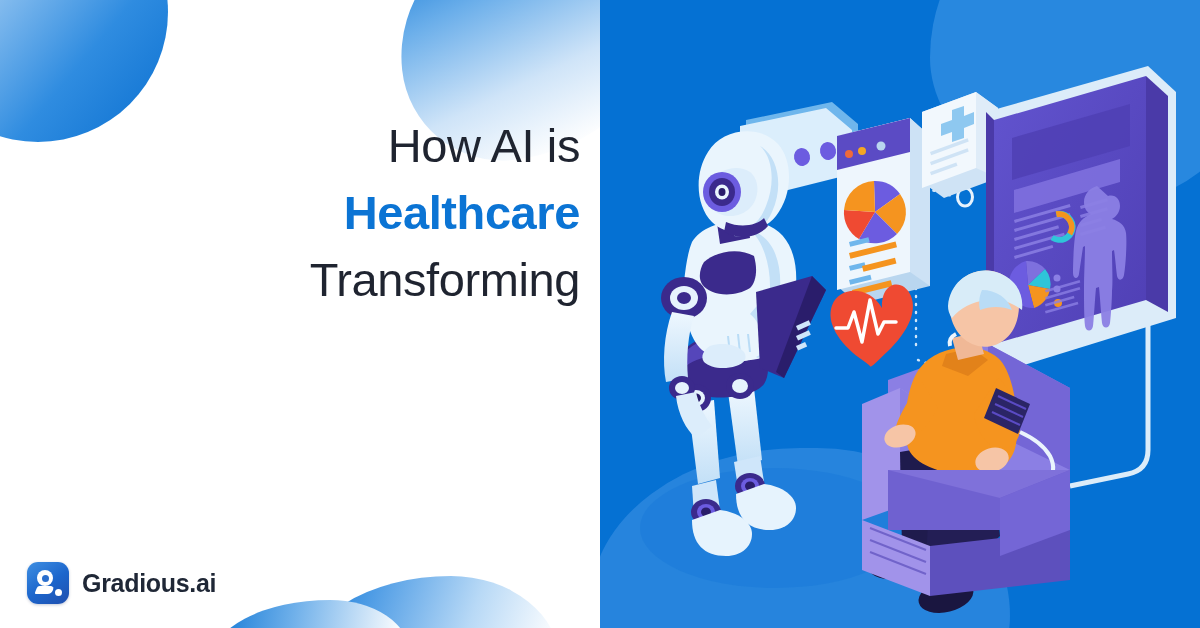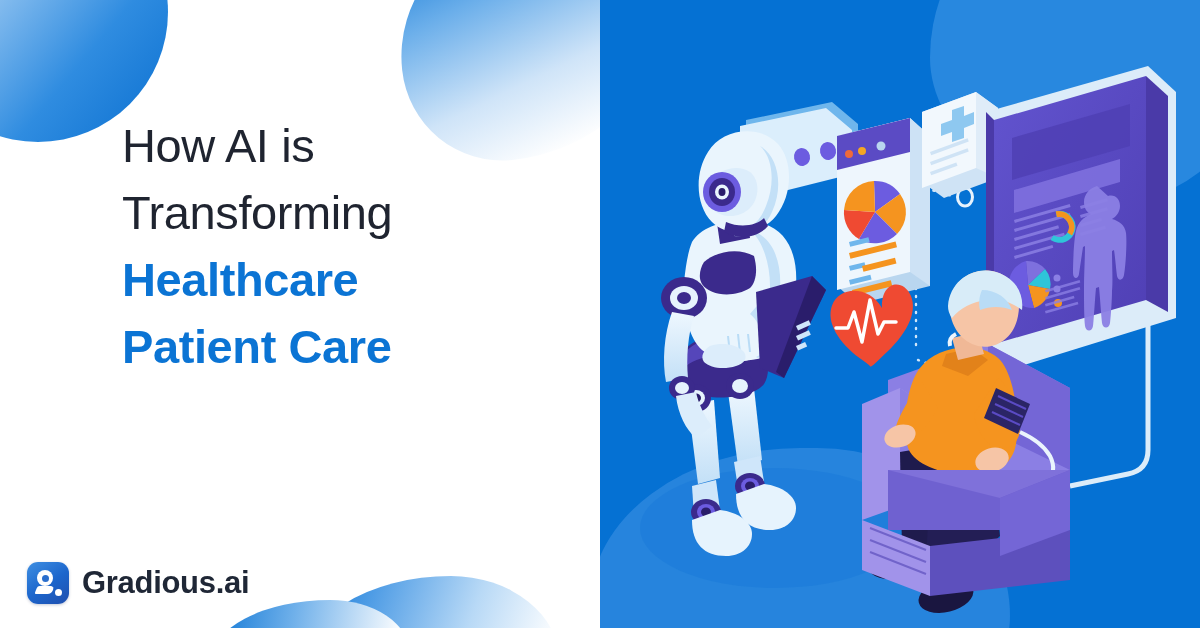--- a/index.html
+++ b/index.html
@@ -54,22 +54,23 @@
   .deco-blob-bl2 {
     position: absolute;
     left: 210px; top: 600px;
     width: 200px; height: 90px;
     background: linear-gradient(100deg, #0b74d4 0%, #6fb0ea 40%, #ffffff 92%);
     border-radius: 60% 40% 50% 50% / 70% 60% 40% 30%;
   }
 
   .headline {
     position: absolute;
-    left: 122px; top: 112px;
+    left: 110px; top: 112px;
     width: 470px;
+    text-align: right;
   }
   .headline-line {
     font-size: 47px;
     line-height: 67px;
     letter-spacing: -0.4px;
     color: #1f2430;
     font-weight: 400;
     white-space: nowrap;
   }
   .headline-line.strong {
@@ -120,21 +121,21 @@
     transform: skewX(-22deg);
   }
   .logo-mark .g-dot {
     position: absolute;
     right: 7px; bottom: 8px;
     width: 7px; height: 7px;
     border-radius: 50%;
     background: #ffffff;
   }
   .logo-text {
-    font-size: 31px;
+    font-size: 25px;
     font-weight: 600;
     color: #1f2736;
     letter-spacing: -0.3px;
   }
 
   
   .right-panel {
     position: absolute;
     left: 600px; top: 0;
     width: 600px; height: 628px;
@@ -174,23 +175,22 @@
 
   <div class="left-panel">
 
     <div class="deco-circle-tl"></div>
     <div class="deco-blob-tr"></div>
     <div class="deco-blob-bl"></div>
     <div class="deco-blob-bl2"></div>
 
     <div class="headline">
       <div class="headline-line">How AI is</div>
+      <div class="headline-line strong">Healthcare</div>
       <div class="headline-line">Transforming</div>
-      <div class="headline-line strong">Healthcare</div>
-      <div class="headline-line strong">Patient Care</div>
     </div>
 
     <div class="logo-row">
       <div class="logo-mark">
         <div class="g-ring"></div>
         <div class="g-hole"></div>
         <div class="g-tail"></div>
         <div class="g-dot"></div>
       </div>
       <div class="logo-text">Gradious.ai</div>

